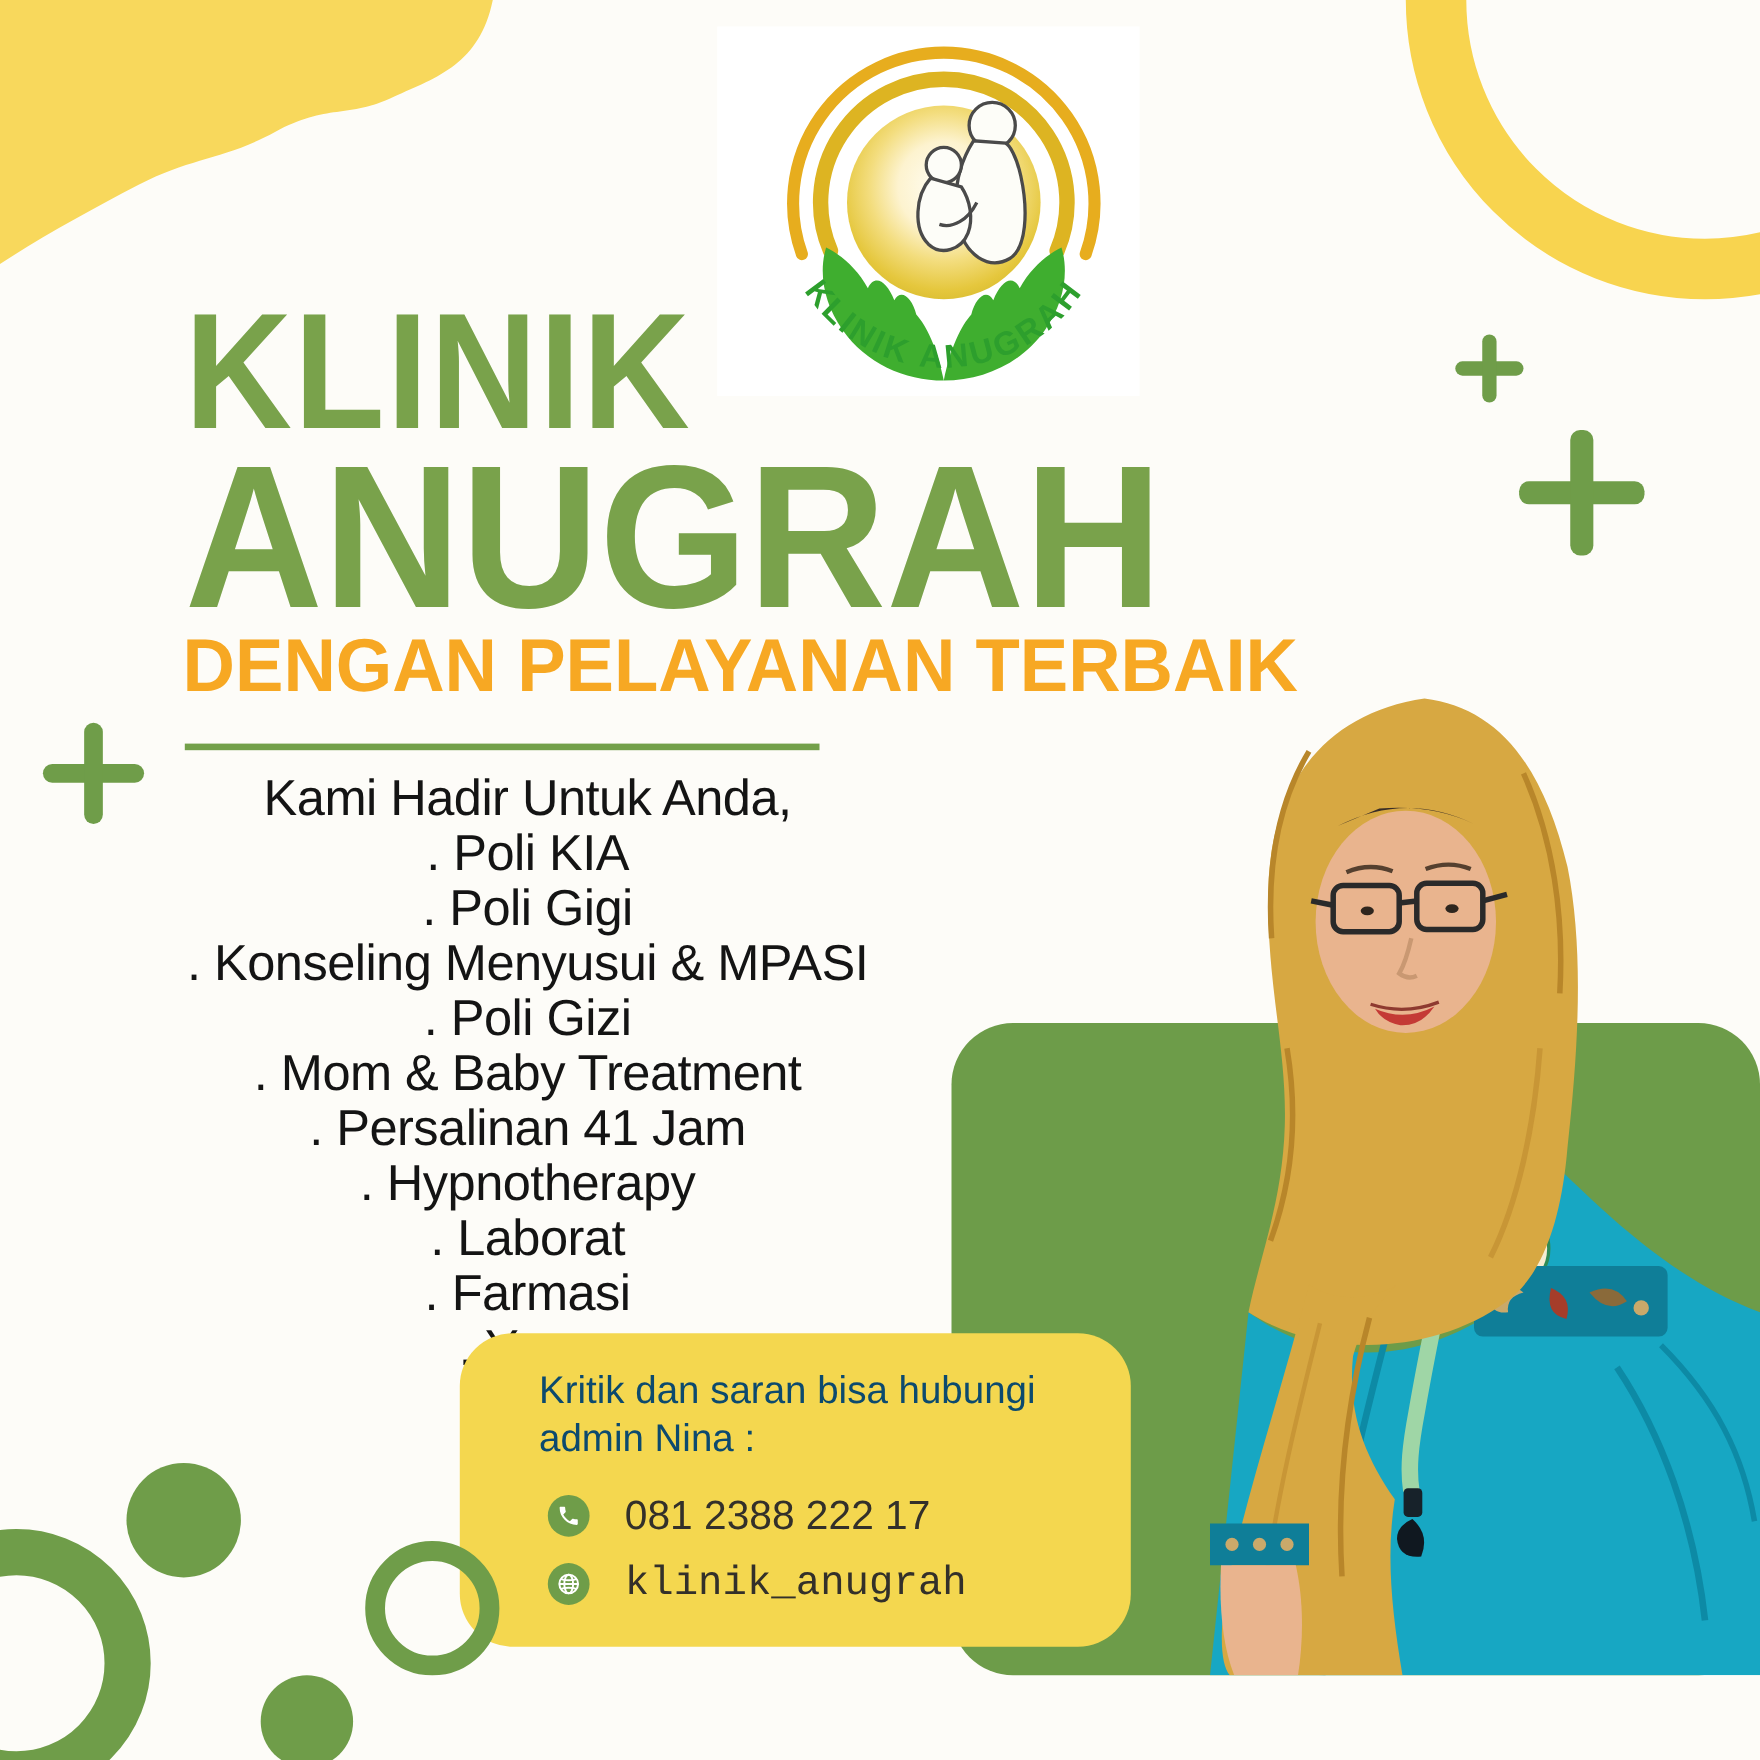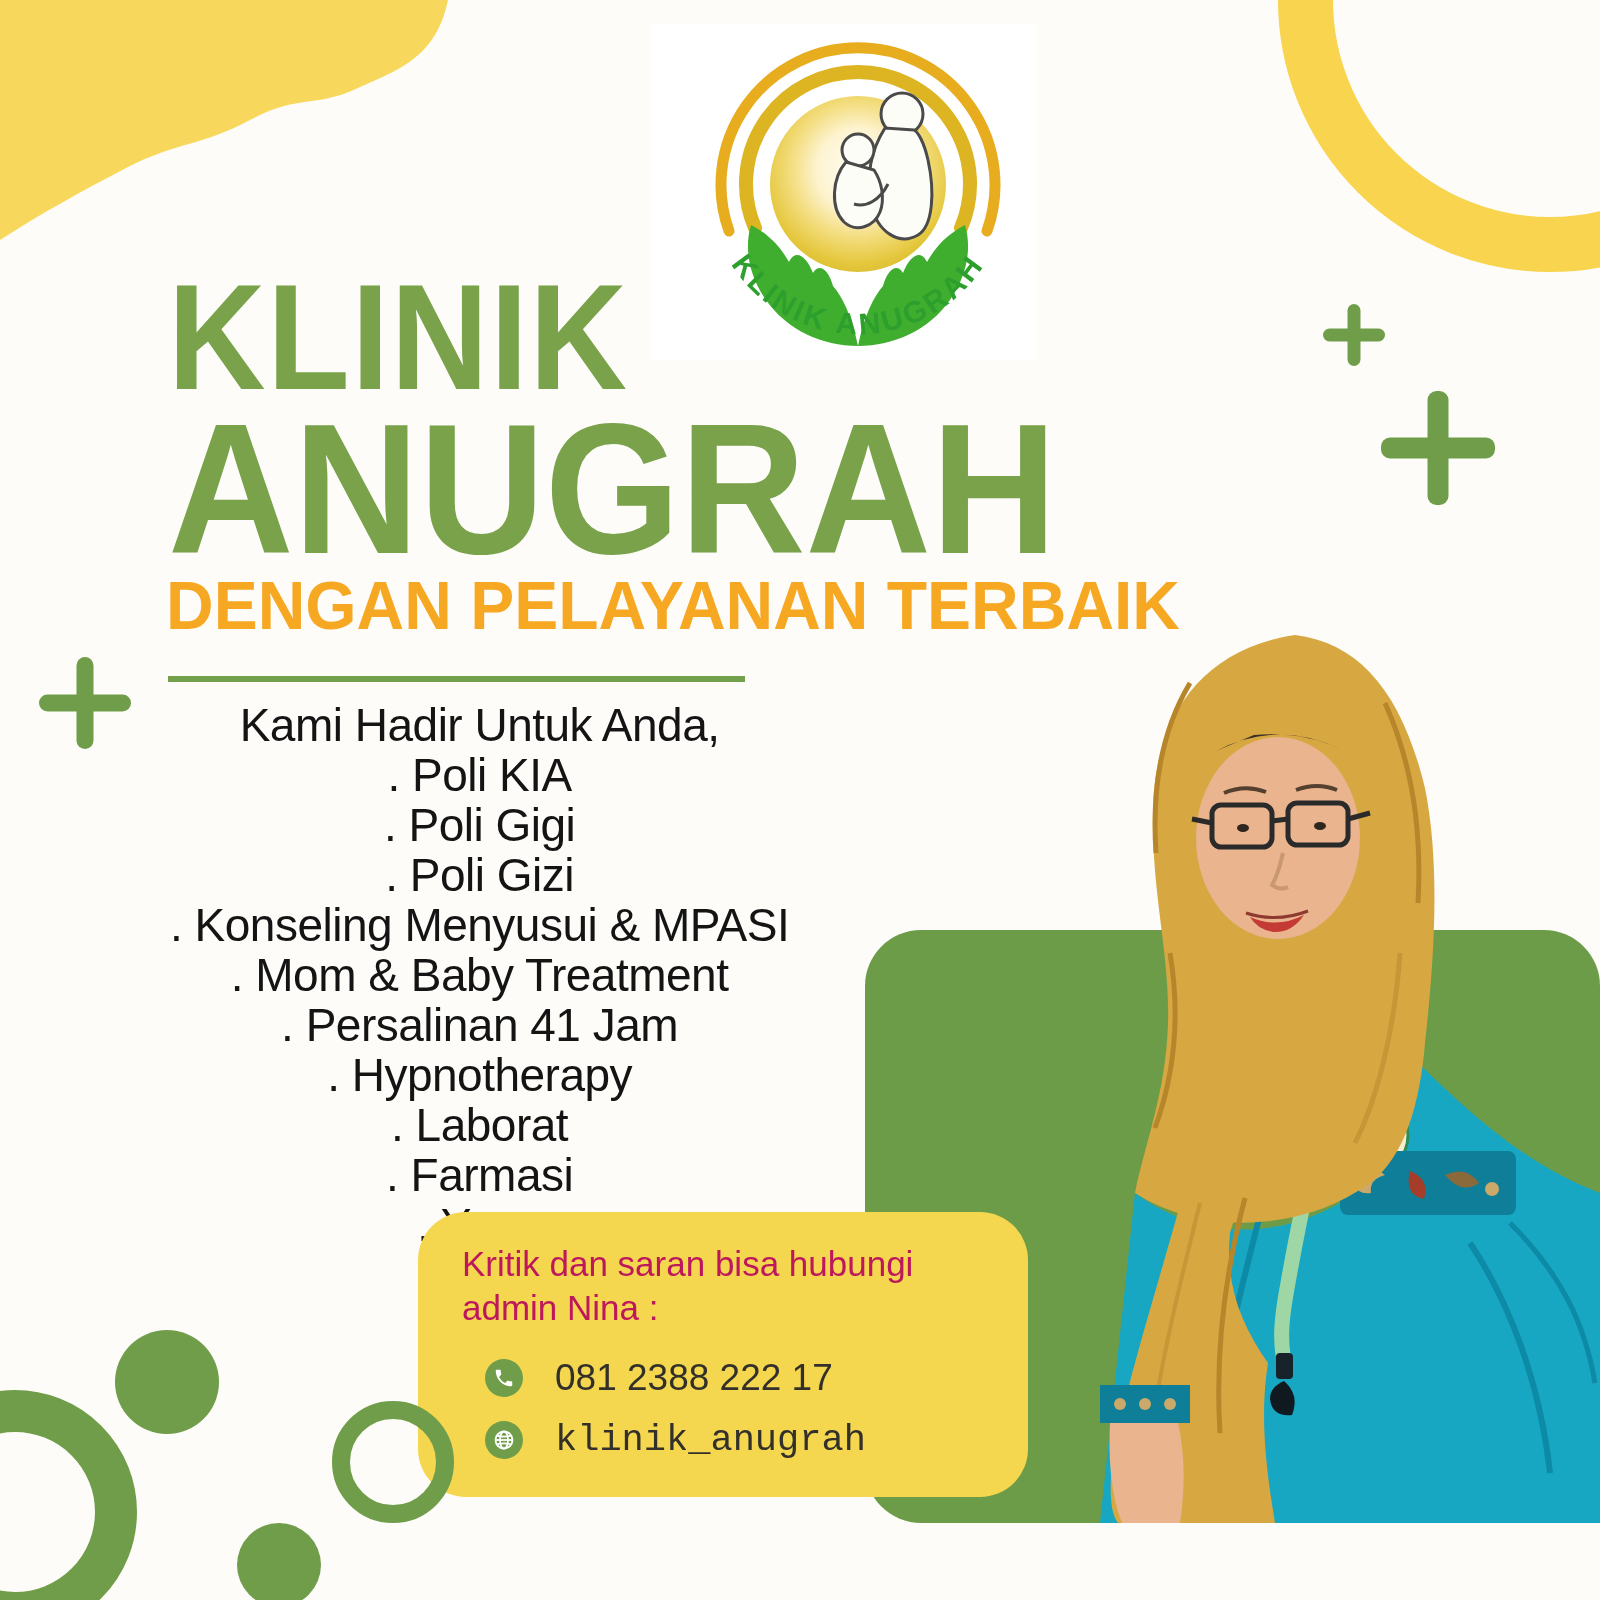--- a/index.html
+++ b/index.html
@@ -42,23 +42,23 @@
   .services li{font-size:46px;line-height:50px;white-space:nowrap;letter-spacing:-.5px;text-align:center;}
   
   .logo-box{position:absolute;left:652px;top:24px;width:384px;height:336px;background:#ffffff;}
   
   .green-panel{position:absolute;left:865px;top:930px;width:735px;height:593px;
     background:#6d9c49;border-radius:56px;}
   .photo{position:absolute;left:1040px;top:623px;width:560px;height:900px;z-index:3;}
   
   .contact-box{position:absolute;left:418px;top:1212px;width:610px;height:285px;
     background:#f4d74f;border-radius:48px;z-index:5;}
-  .contact-heading{position:absolute;left:44px;top:30px;color:#be185d;
+  .contact-heading{position:absolute;left:72px;top:30px;color:#0c4a6e;
     font-size:35px;line-height:44px;}
-  .contact-row{position:absolute;left:67px;display:flex;align-items:center;text-align:right;}
+  .contact-row{position:absolute;left:80px;display:flex;align-items:center;text-align:right;}
   .row-phone{top:145px;}
   .row-social{top:207px;font-family:Liberation Mono, monospace;}
   .contact-icon{width:38px;height:38px;border-radius:50%;background:#6f9d49;
     display:flex;align-items:center;justify-content:center;flex:0 0 38px;}
   .contact-text{margin-left:32px;color:#33302a;font-size:37px;white-space:nowrap;}
 </style>
 </head>
 <body>
 
 <div id="canvas">
@@ -111,22 +111,22 @@
   <div class="title title-1">KLINIK</div>
   <div class="title title-2">ANUGRAH</div>
   <div class="subtitle">DENGAN PELAYANAN TERBAIK</div>
   <div class="rule"></div>
 
   <div class="services">
     <ul>
       <li>Kami Hadir Untuk Anda,</li>
       <li>. Poli KIA</li>
       <li>. Poli Gigi</li>
+      <li>. Konseling Menyusui &amp; MPASI</li>
       <li>. Poli Gizi</li>
-      <li>. Konseling Menyusui &amp; MPASI</li>
       <li>. Mom &amp; Baby Treatment</li>
       <li>. Persalinan 41 Jam</li>
       <li>. Hypnotherapy</li>
       <li>. Laborat</li>
       <li>. Farmasi</li>
       <li>. Yoga</li>
     </ul>
   </div>
 
   <div class="green-panel"></div>

